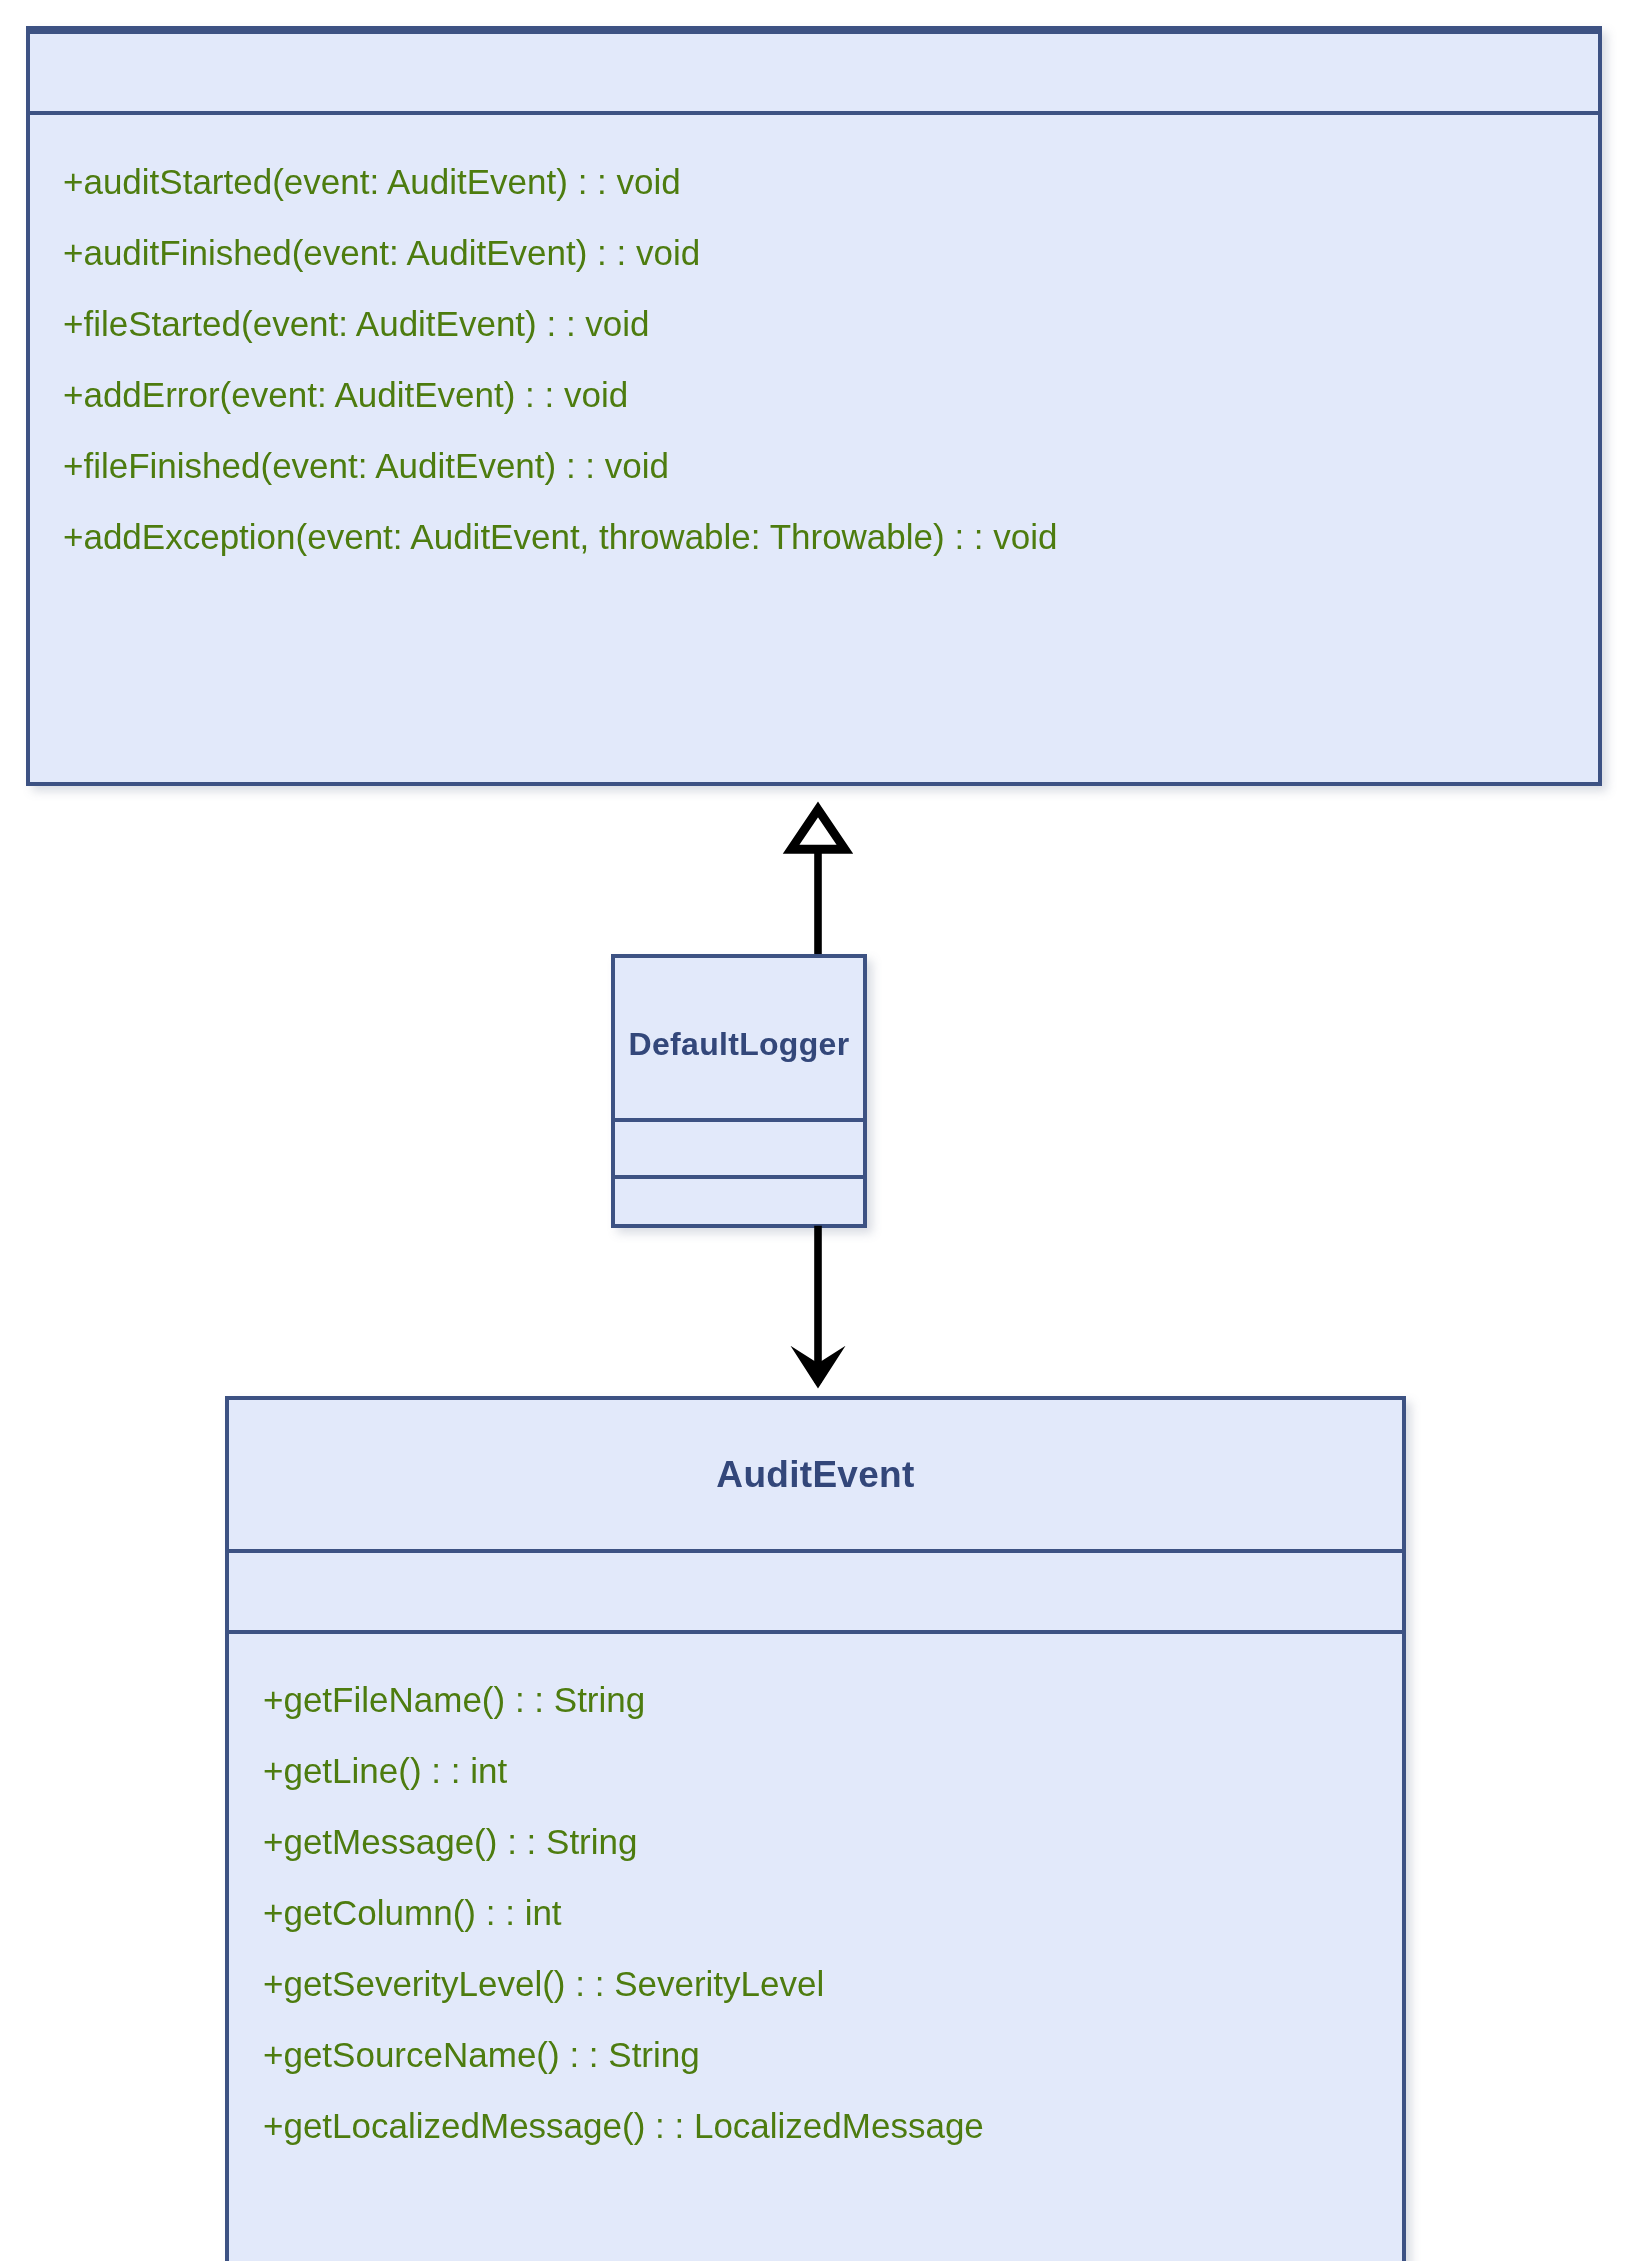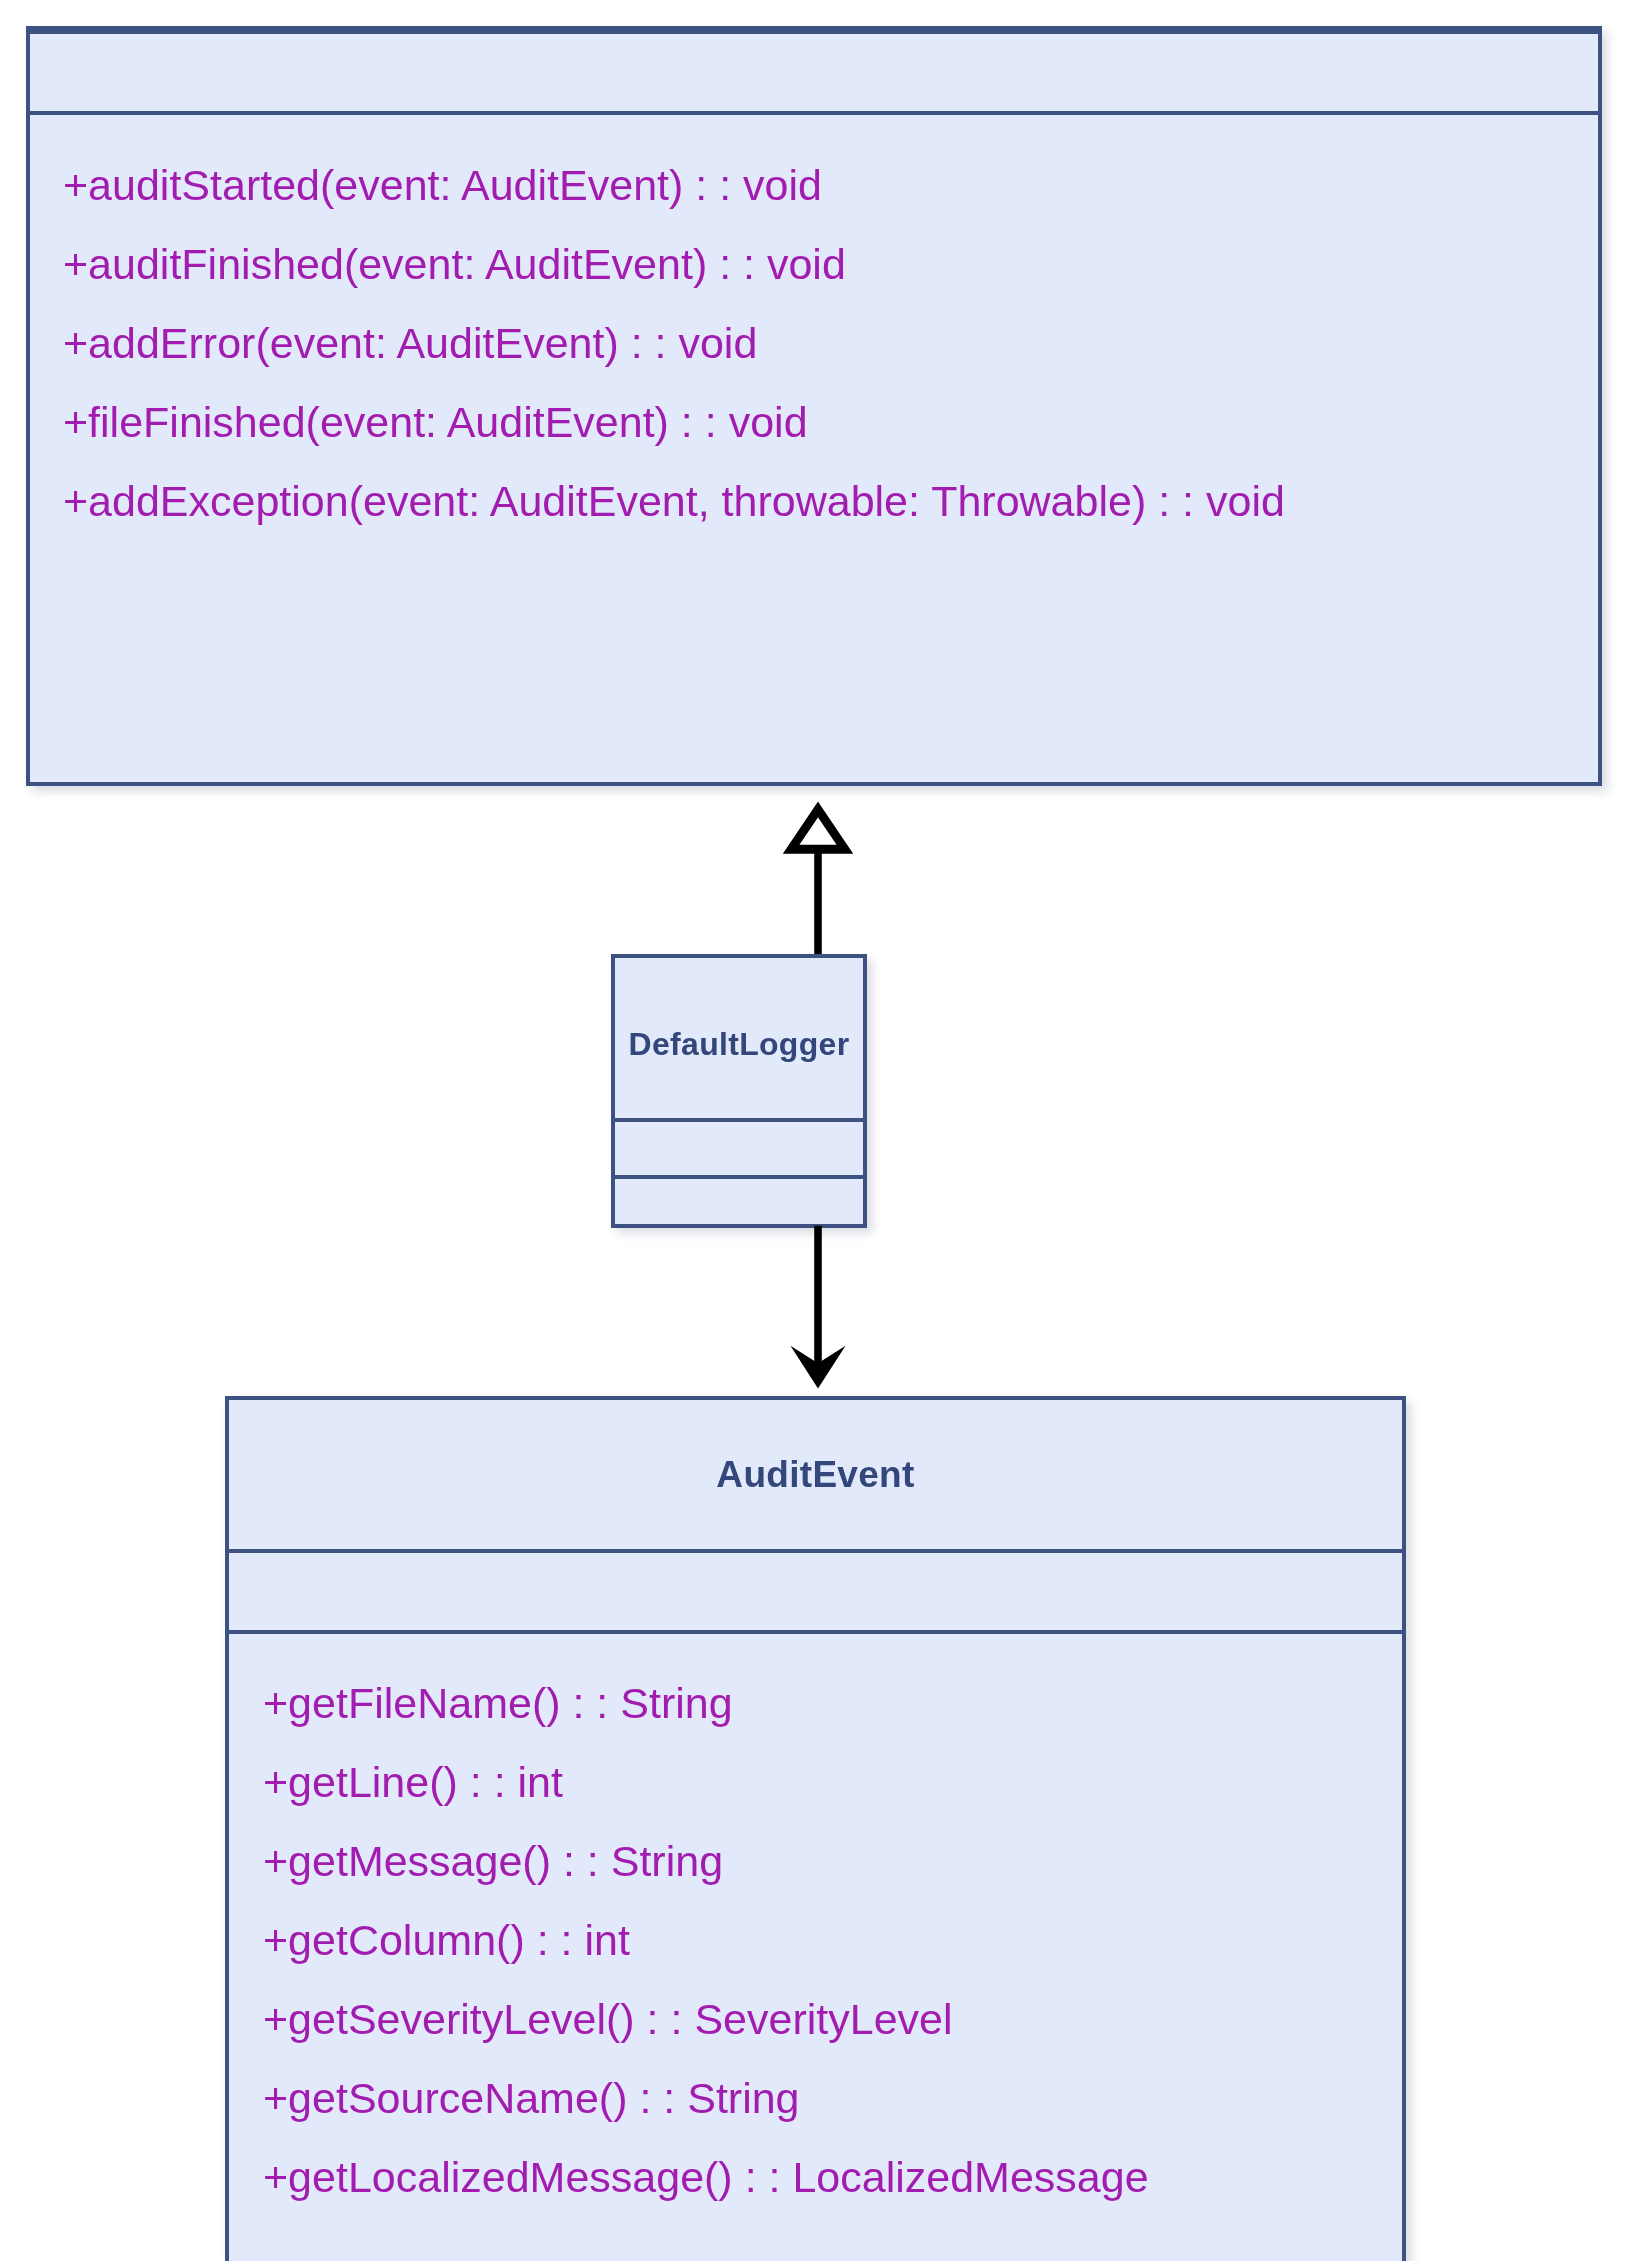--- a/index.html
+++ b/index.html
@@ -49,23 +49,23 @@
 
   .uml-title {
     font-size: 37px;
     font-weight: bold;
     color: #33477a;
     letter-spacing: 0.3px;
     white-space: nowrap;
   }
 
   .uml-member {
-    font-size: 43px;
+    font-size: 35px;
     font-weight: normal;
-    color: #a21caf;
+    color: #4d7c0f;
     white-space: nowrap;
     line-height: 1;
   }
 
   
   #box-auditlistener {
     left: 26px;
     top: 26px;
     width: 1576px;
     height: 760px;
@@ -117,20 +117,21 @@
 </head>
 <body>
 
 <div id="canvas">
 
   <div class="uml-class" id="box-auditlistener">
     <div class="uml-compartment attrs-compartment"></div>
     <div class="uml-compartment methods-compartment">
       <div class="uml-member">+auditStarted(event: AuditEvent) : : void</div>
       <div class="uml-member">+auditFinished(event: AuditEvent) : : void</div>
+      <div class="uml-member">+fileStarted(event: AuditEvent) : : void</div>
       <div class="uml-member">+addError(event: AuditEvent) : : void</div>
       <div class="uml-member">+fileFinished(event: AuditEvent) : : void</div>
       <div class="uml-member">+addException(event: AuditEvent, throwable: Throwable) : : void</div>
     </div>
   </div>
 
   <svg class="connector" id="connector-generalization" viewBox="0 0 140 300" width="82" height="177">
     <line x1="70" y1="300" x2="70" y2="112" stroke="#000000" stroke-width="13"></line>
     <polygon points="70,44 116,112 24,112" fill="#ffffff" stroke="#000000" stroke-width="15" stroke-linejoin="miter"></polygon>
   </svg>

